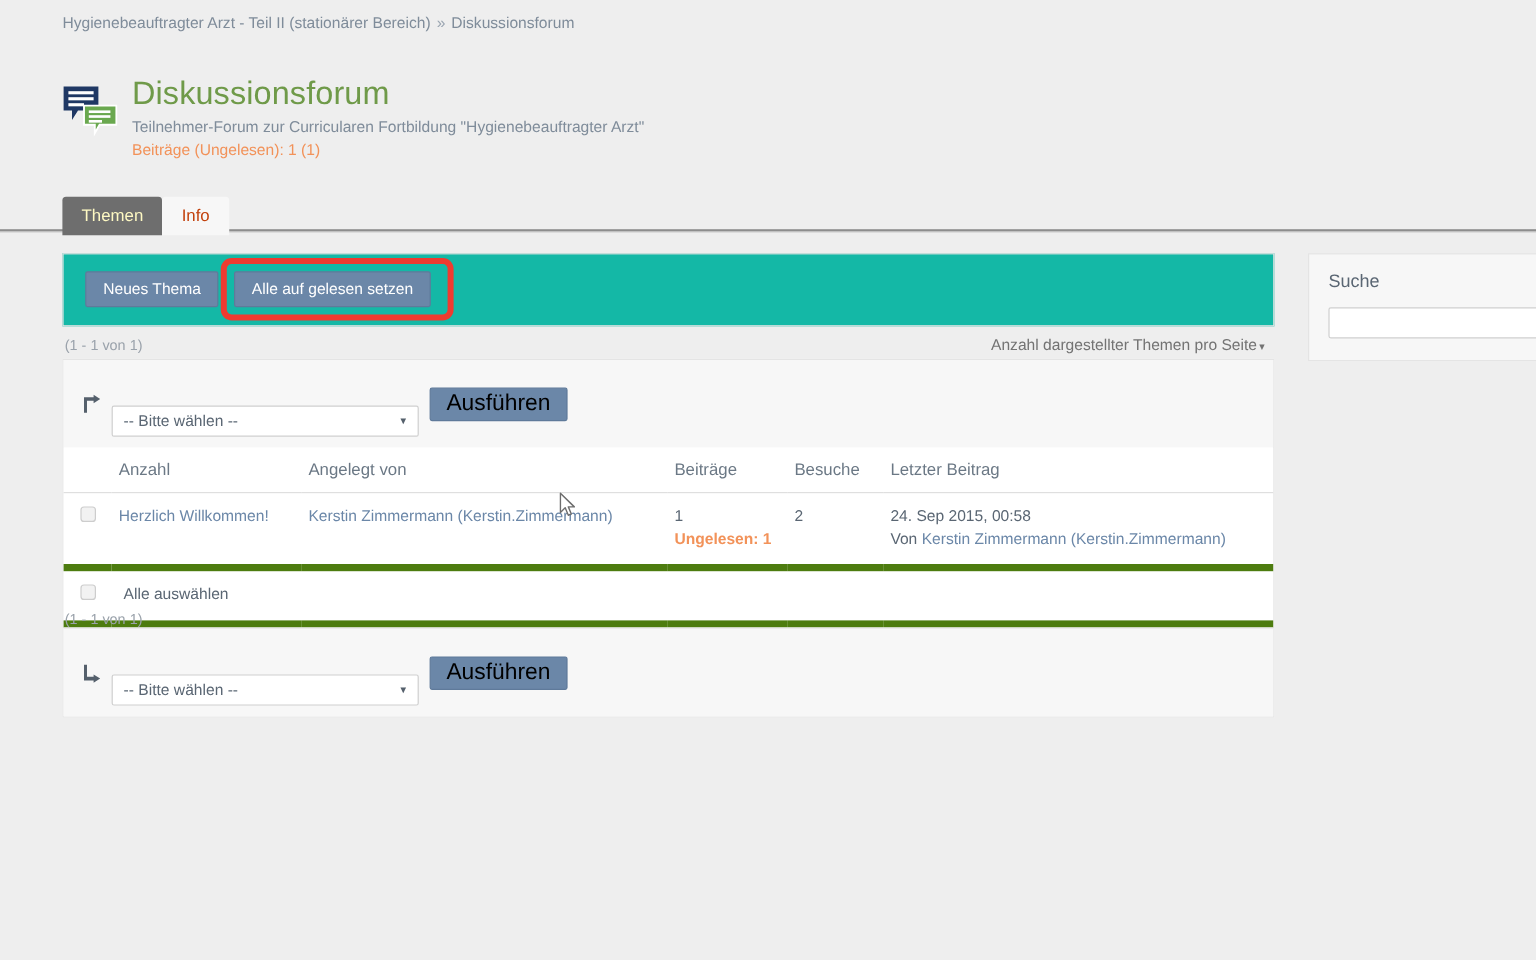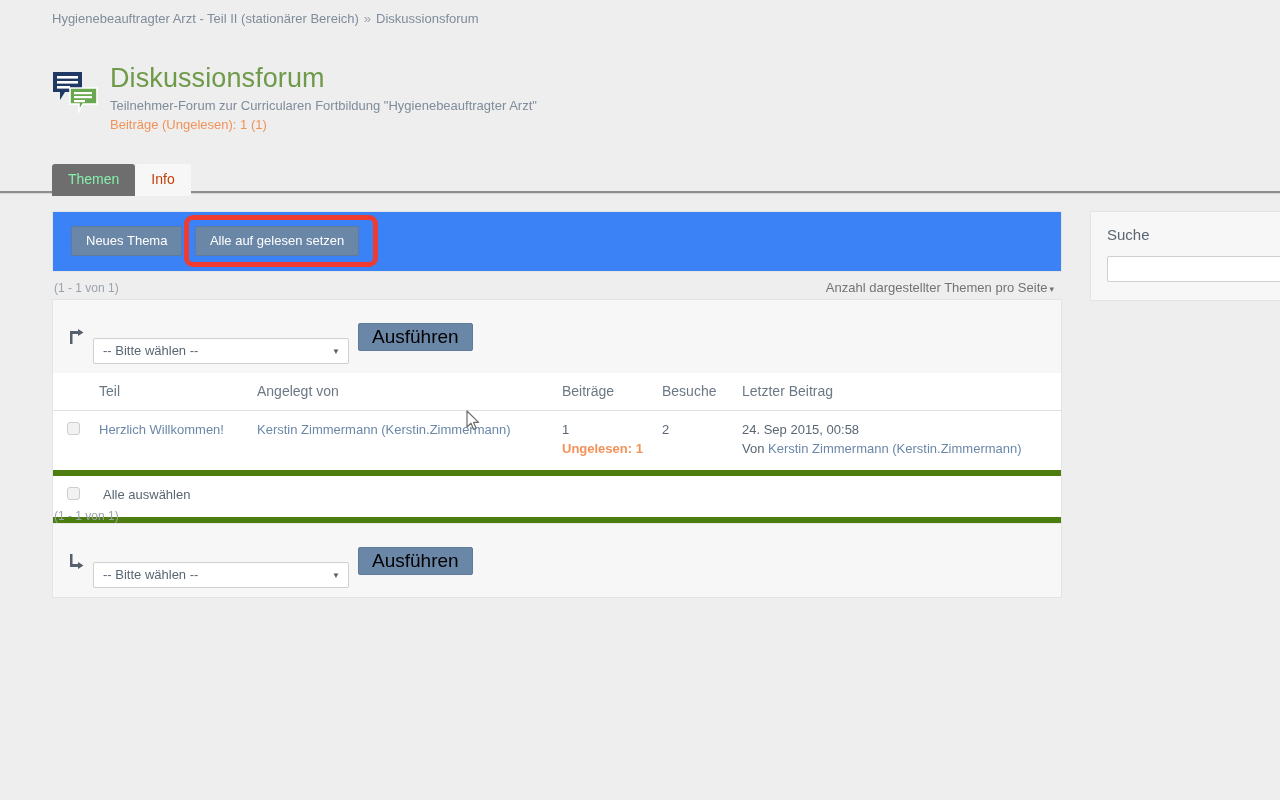--- a/index.html
+++ b/index.html
@@ -42,34 +42,34 @@
   
   .tabs {
     position: absolute; left: 52px; top: 164px;
     display: flex; align-items: flex-end; z-index: 3;
   }
   .tab {
     font-size: 14px; padding: 7px 16px 8px; line-height: 17px;
     color: #c2410c; background: #f7f7f7; cursor: pointer;
     border-radius: 3px 3px 0 0;
   }
-  .tab.active { background: #6e6e6e; color: #86efac; }
+  .tab.active { background: #6e6e6e; color: #fef9c3; }
   .tab-rule {
     position: absolute; left: 0; top: 191px; width: 1280px;
     height: 2px; background: #8d8d8d; z-index: 2;
   }
   .tab-rule-under {
     position: absolute; left: 0; top: 193px; width: 1280px;
     height: 1px; background: #d8d8d8; z-index: 2;
   }
 
   
   .main-card {
     position: absolute; left: 52px; top: 211px; width: 1010px;
-    background: #3b82f6; border: 1px solid #e4e4e4;
+    background: #14b8a6; border: 1px solid #e4e4e4;
   }
   .toolbar { padding: 14px 18px 15px; }
   .btn {
     display: inline-block; font-size: 13px; line-height: 16px;
     color: #ffffff; background: #6b87a8; border: 1px solid #5f7a9a;
     padding: 6px 14px; border-radius: 2px; cursor: pointer;
     margin-right: 8px; white-space: nowrap;
   }
   .btn:last-child { margin-right: 0; }
   .btn-highlight-wrap { position: relative; display: inline-block; }
@@ -224,21 +224,21 @@
         <span class="sel-label">-- Bitte wählen --</span>
         <span class="sel-caret">▼</span>
       </div>
       <span class="btn-run">Ausführen</span>
     </div>
 
     <table class="topics">
       <thead>
         <tr>
           <th class="col-chk"></th>
-          <th class="col-thema">Teil</th>
+          <th class="col-thema">Anzahl</th>
           <th class="col-von">Angelegt von</th>
           <th class="col-beitraege">Beiträge</th>
           <th class="col-besuche">Besuche</th>
           <th>Letzter Beitrag</th>
         </tr>
       </thead>
       <tbody>
         <tr>
           <td class="col-chk">
             <span class="chk"></span>

